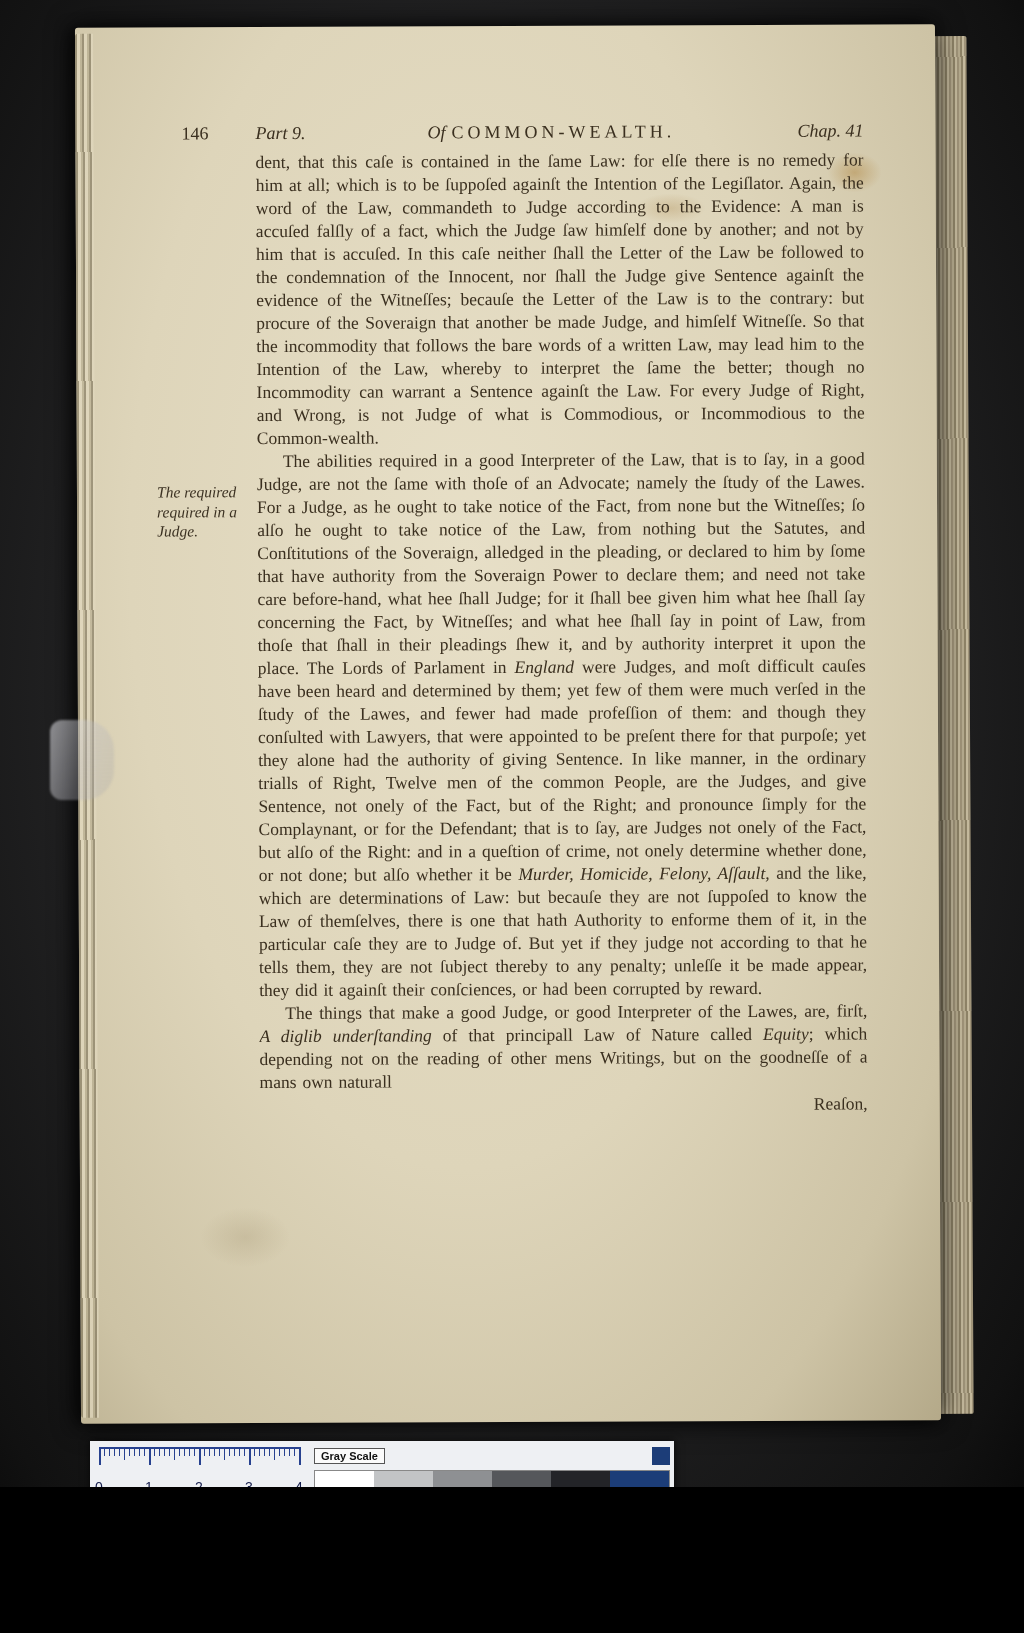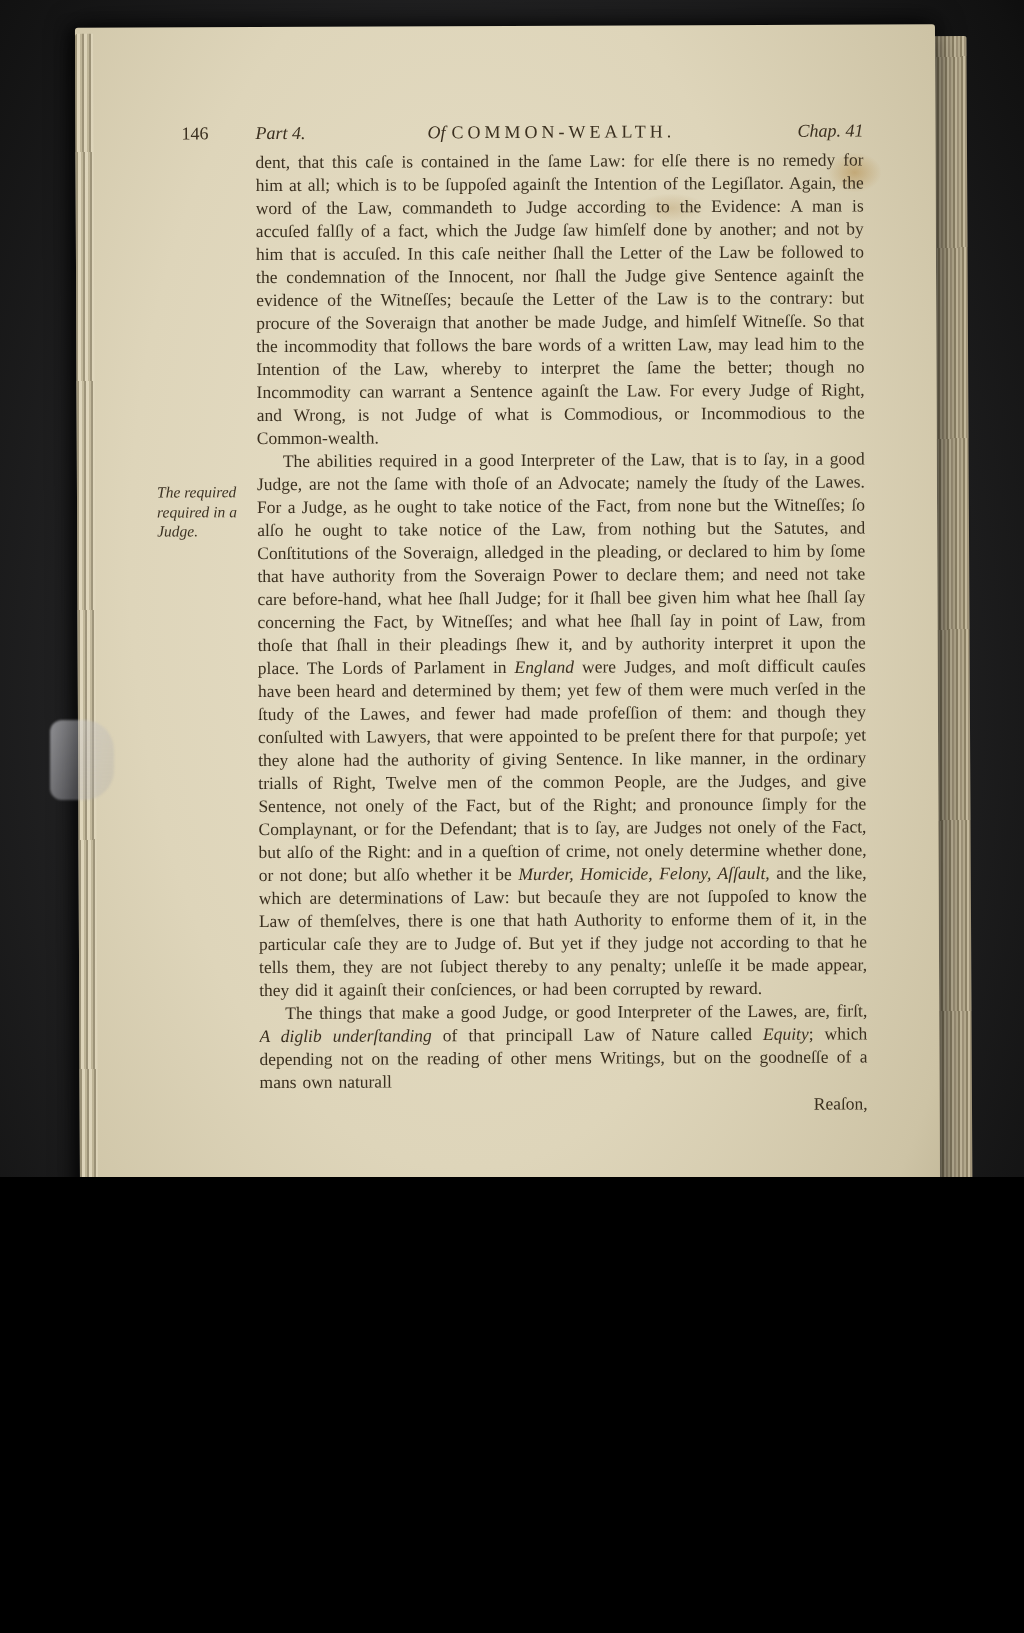--- a/index.html
+++ b/index.html
@@ -1,16 +1,16 @@
 <!DOCTYPE html>
 <html><head>
 <meta charset="utf-8">
 <style>
   html,body{margin:0;padding:0;background:#000;}
-  .canvas{position:relative;width:1024px;height:1177px;margin:0 auto;overflow:hidden;
+  .canvas{position:relative;width:1024px;height:1487px;margin:0 auto;overflow:hidden;
           font-family:"Liberation Serif","DejaVu Serif",serif;background:#0b0b0b;}
   .photo-bg{position:absolute;left:0;top:0;width:1024px;height:1556px;
             background:radial-gradient(ellipse at 48% 45%, #2b2b2c 0%, #212122 55%, #111 88%, #070707 100%);}
   
   .fore-edge{position:absolute;left:918px;top:36px;width:52px;height:1378px;z-index:1;
              background:repeating-linear-gradient(to right,#c6bb9e 0 2px,#a1957a 2px 4px,#b7ac8f 4px 6px,#8f8468 6px 8px);
              transform:rotate(-0.3deg);border-radius:2px;}
   .page{position:absolute;left:78px;top:26px;width:860px;height:1396px;z-index:2;
         background:radial-gradient(ellipse at 45% 38%, #e7dfc7 0%, #ded5ba 50%, #cdc3a5 82%, #b4a989 100%);
         box-shadow:0 0 28px rgba(0,0,0,0.85), -6px 0 14px rgba(0,0,0,0.5);
@@ -73,21 +73,21 @@
 
   <div class="page">
     <div class="left-edges"></div>
     <div class="stain s1"></div>
     <div class="stain s2"></div>
     <div class="stain s3"></div>
 
     <span class="page-num">146</span>
 
     <div class="header-line">
-      <span class="part it">Part 4.</span>
+      <span class="part it">Part 9.</span>
       <span class="title"><span class="it">Of</span><span class="caps">COMMON-WEALTH.</span></span>
       <span class="chap it">Chap. 41</span>
     </div>
 
     <div class="margin-note it">The required required in a Judge.</div>
 
     <div class="text-block">
         <p class="noindent"><span>dent, that this caſe is contained in the ſame Law: for elſe there is no remedy for him at all; which is to be ſuppoſed againſt the Intention of the Legiſlator. Again, the word of the Law, commandeth to Judge according to the Evidence: A man is accuſed falſly of a fact, which the Judge ſaw himſelf done by another; and not by him that is accuſed. In this caſe neither ſhall the Letter of the Law be followed to the condemnation of the Innocent, nor ſhall the Judge give Sentence againſt the evidence of the Witneſſes; becauſe the Letter of the Law is to the contrary: but procure of the Soveraign that another be made Judge, and himſelf Witneſſe. So that the incommodity that follows the bare words of a written Law, may lead him to the Intention of the Law, whereby to interpret the ſame the better; though no Incommodity can warrant a Sentence againſt the Law. For every Judge of Right, and Wrong, is not Judge of what is Commodious, or Incommodious to the Common-wealth.</span></p>
         <p><span>The abilities required in a good Interpreter of the Law, that is to ſay, in a good Judge, are not the ſame with thoſe of an Advocate; namely the ſtudy of the Lawes. For a Judge, as he ought to take notice of the Fact, from none but the Witneſſes; ſo alſo he ought to take notice of the Law, from nothing but the Satutes, and Conſtitutions of the Soveraign, alledged in the pleading, or declared to him by ſome that have authority from the Soveraign Power to declare them; and need not take care before-hand, what hee ſhall Judge; for it ſhall bee given him what hee ſhall ſay concerning the Fact, by Witneſſes; and what hee ſhall ſay in point of Law, from thoſe that ſhall in their pleadings ſhew it, and by authority interpret it upon the place. The Lords of Parlament in </span><span class="it">England</span><span> were Judges, and moſt difficult cauſes have been heard and determined by them; yet few of them were much verſed in the ſtudy of the Lawes, and fewer had made profeſſion of them: and though they conſulted with Lawyers, that were appointed to be preſent there for that purpoſe; yet they alone had the authority of giving Sentence. In like manner, in the ordinary trialls of Right, Twelve men of the common People, are the Judges, and give Sentence, not onely of the Fact, but of the Right; and pronounce ſimply for the Complaynant, or for the Defendant; that is to ſay, are Judges not onely of the Fact, but alſo of the Right: and in a queſtion of crime, not onely determine whether done, or not done; but alſo whether it be </span><span class="it">Murder, Homicide, Felony, Aſſault,</span><span> and the like, which are determinations of Law: but becauſe they are not ſuppoſed to know the Law of themſelves, there is one that hath Authority to enforme them of it, in the particular caſe they are to Judge of. But yet if they judge not according to that he tells them, they are not ſubject thereby to any penalty; unleſſe it be made appear, they did it againſt their conſciences, or had been corrupted by reward.</span></p>
         <p><span>The things that make a good Judge, or good Interpreter of the Lawes, are, firſt, </span><span class="it">A diglib underſtanding</span><span> of that principall Law of Nature called </span><span class="it">Equity</span><span>; which depending not on the reading of other mens Writings, but on the goodneſſe of a mans own naturall</span></p>

